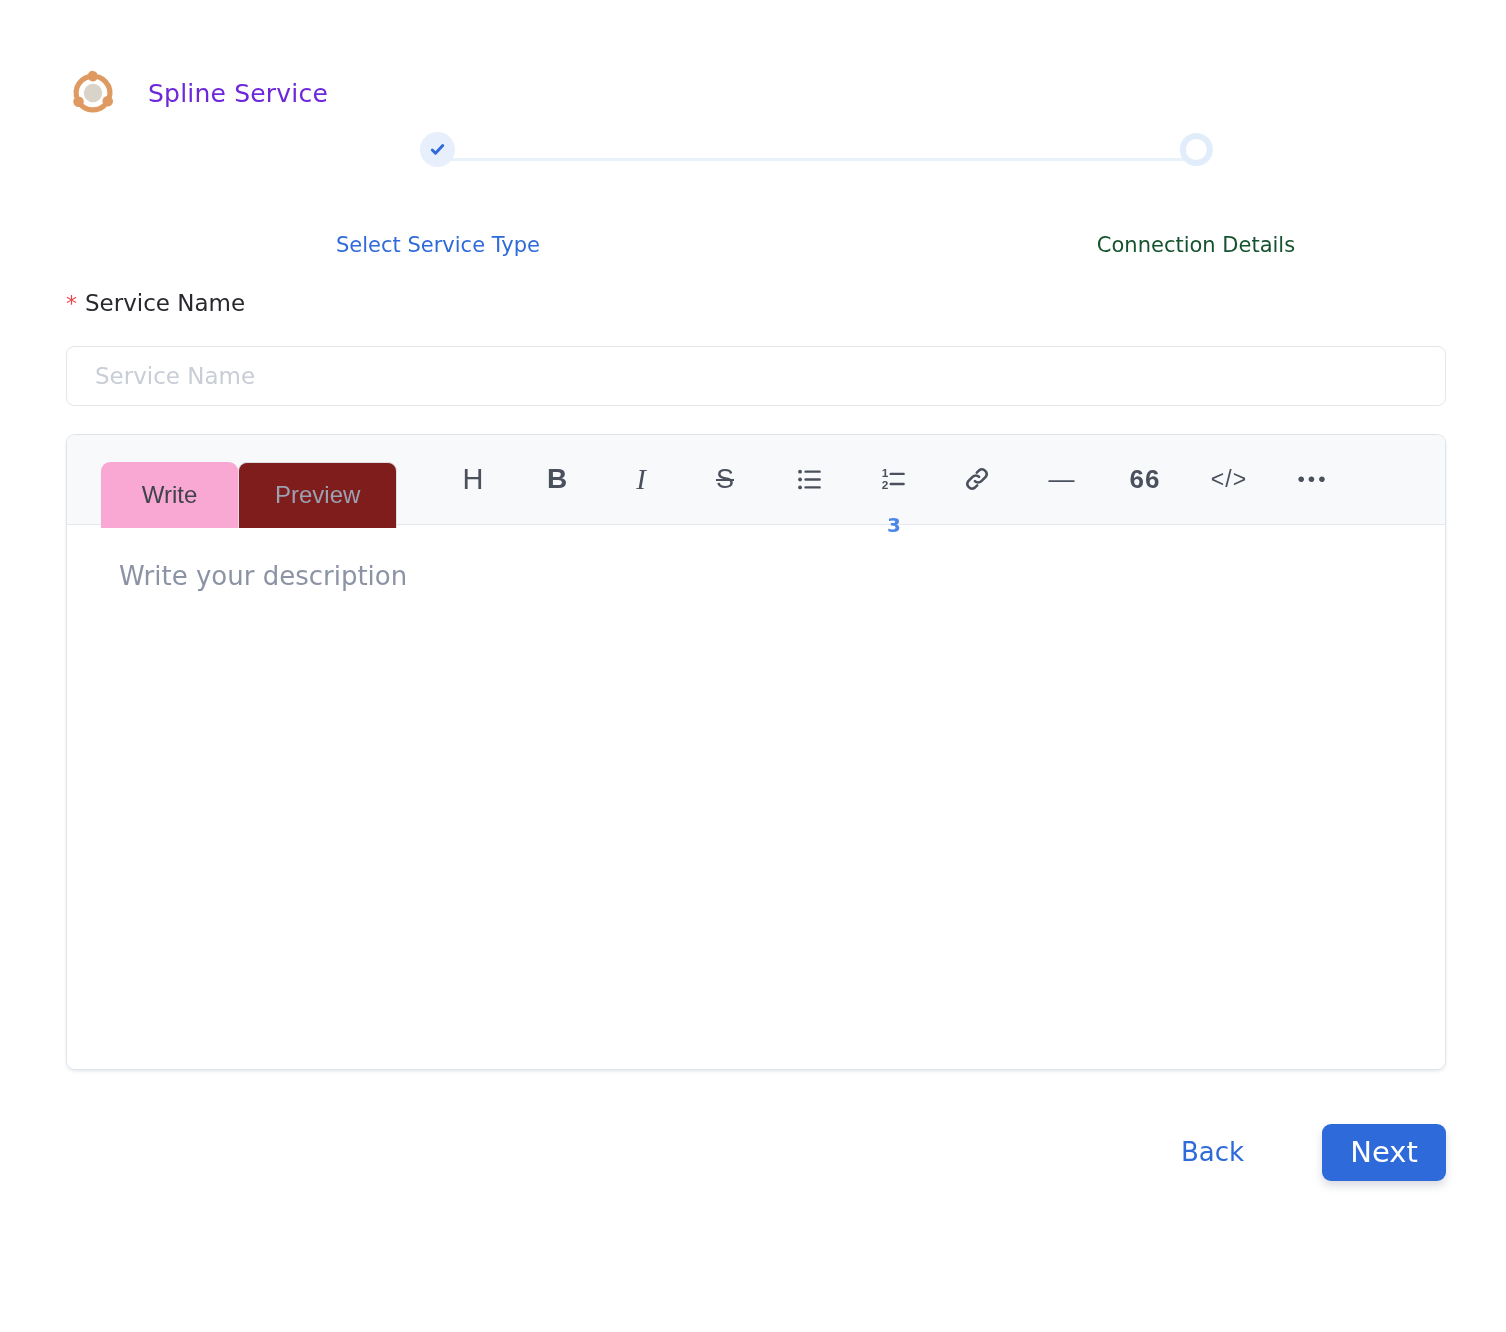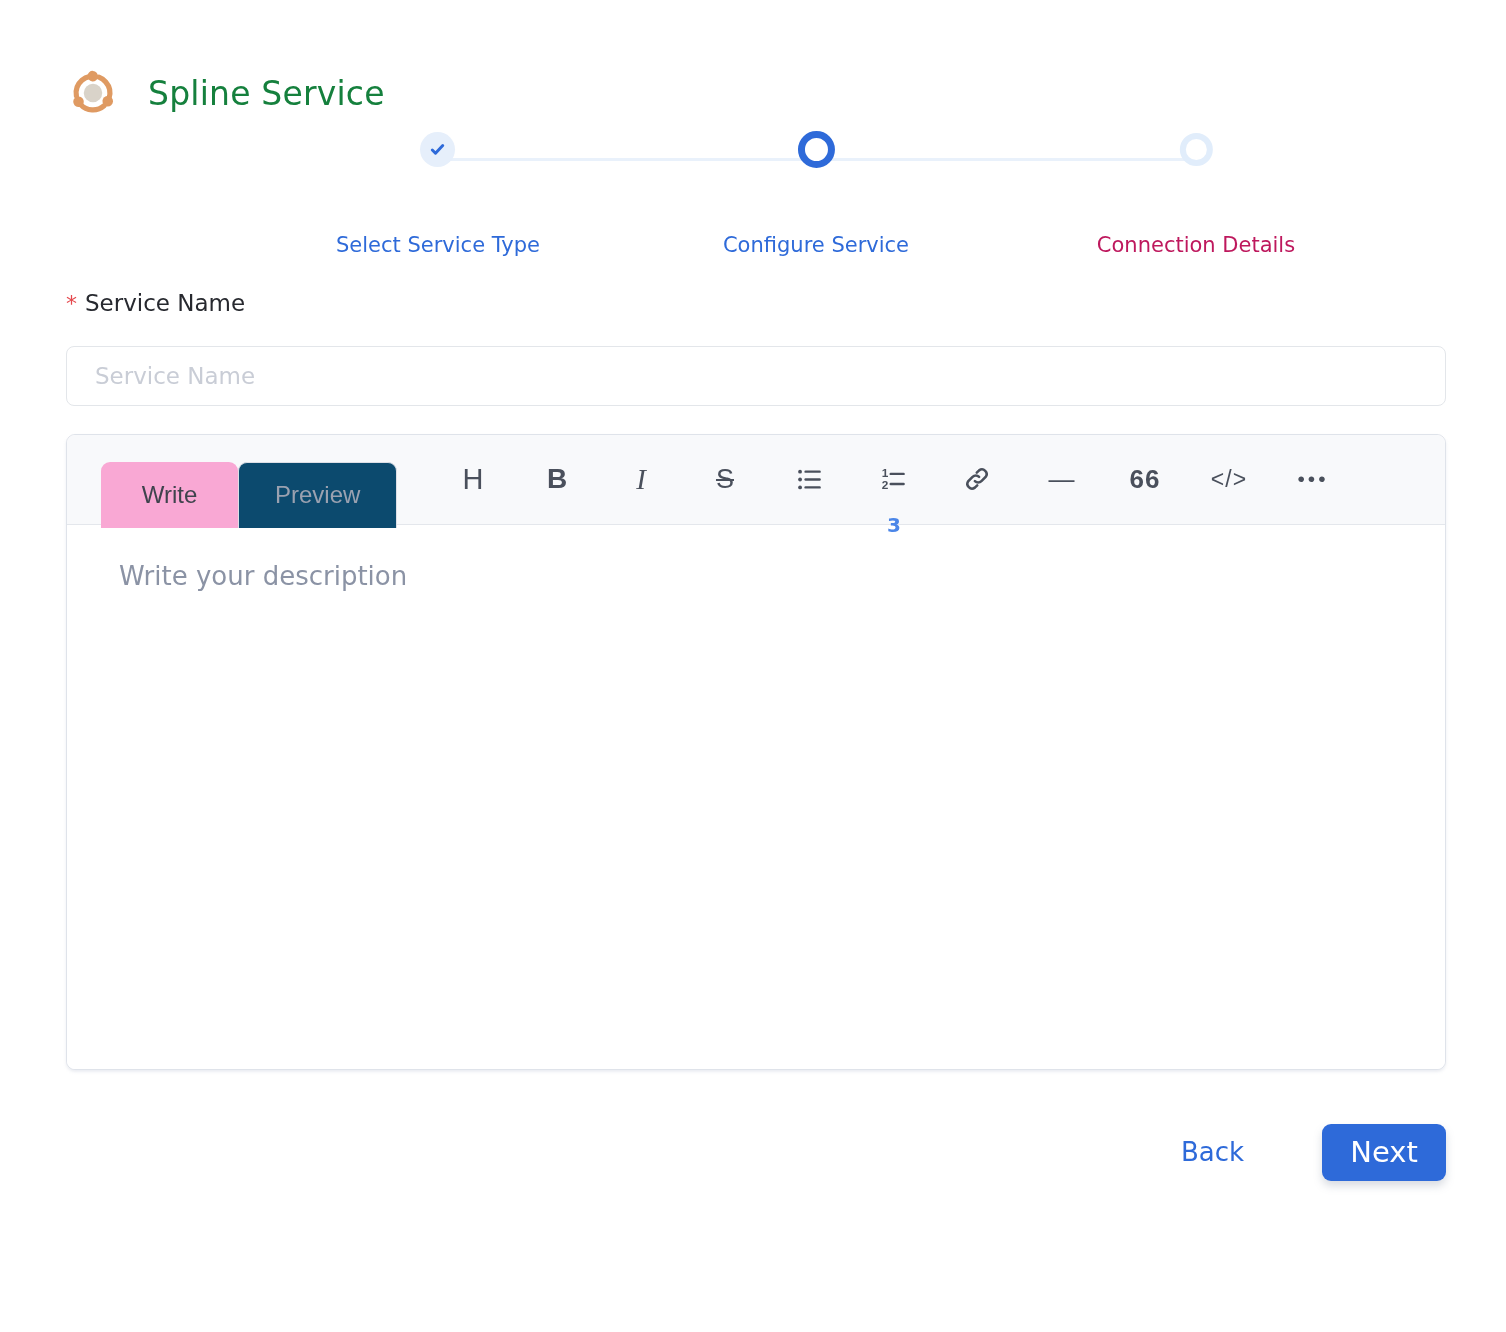--- a/index.html
+++ b/index.html
@@ -9,21 +9,21 @@
     font-family: "DejaVu Sans", "Liberation Sans", sans-serif;
     color: #26282e;
     overflow: hidden;
   }
   .page { position: relative; width: 1506px; height: 1332px; }
   .content { width: 1380px; margin-left: 66px; }
 
   
   .app-header { display: flex; align-items: center; gap: 28px; padding-top: 66px; }
   .logo { width: 54px; height: 54px; flex: 0 0 auto; }
-  .page-title { font-size: 33px; font-weight: 500; color: #15803d; letter-spacing: 0.2px; }
+  .page-title { font-size: 25px; font-weight: 500; color: #6d28d9; letter-spacing: 0.2px; }
 
   
   .stepper { position: relative; height: 110px; margin-top: 10px; }
   .stepper-line {
     position: absolute; left: 372px; top: 28px; width: 756px; height: 3px;
     background: #e9f1fb; border-radius: 2px;
   }
   .step { position: absolute; top: 0; transform: translateX(-50%); display: flex; flex-direction: column; cursor: pointer; gap: 37px; }
   .step-icon-wrap { height: 38px; display: flex; align-items: center; justify-content: center; }
   .step-1 { left: 372px; }
@@ -36,21 +36,21 @@
   .ring-active {
     width: 37px; height: 37px; border-radius: 50%;
     border: 7px solid #2e6ad9; background: #ffffff;
   }
   .ring-upcoming {
     width: 33px; height: 33px; border-radius: 50%;
     border: 6px solid #e1edfb; background: #ffffff;
   }
   .step-label { margin-top: 28px; font-size: 21px; white-space: nowrap; }
   .step-label.done-or-active { color: #2e6ad9; }
-  .step-label.upcoming { color: #be185d; }
+  .step-label.upcoming { color: #14532d; }
 
   
   .field-label { display: flex; align-items: flex-start; gap: 8px; font-size: 23px; font-weight: 500; color: #27292f; }
   .service-name-label { margin-top: 50px; }
   .required-mark { color: #e5484d; font-size: 22px; line-height: 1.3; }
   .text-input {
     margin-top: 27px; width: 1380px; height: 60px;
     border: 1px solid #e3e6ea; border-radius: 8px;
     padding: 0 28px; font-size: 23px; font-family: inherit; color: #3a3f4a;
     outline: none; background: #ffffff;
@@ -71,21 +71,21 @@
     background: #f8f9fb; border-bottom: 1px solid #e4e7ec;
     border-radius: 8px 8px 0 0;
   }
   .tabs { position: absolute; left: 34px; top: 27px; display: flex; z-index: 2; }
   .tab {
     height: 66px; padding: 0 36px; display: flex; align-items: center; justify-content: center;
     font-family: "Liberation Sans", sans-serif; font-size: 24px;
     border-radius: 9px 9px 0 0; cursor: pointer; min-width: 137px;
   }
   .tab-active { background: #f9a8d4; color: #3f434d; font-weight: 500; }
-  .tab-inactive { background: #0c4a6e; color: #9aa1b0; border: 1px solid #dddfe6; border-bottom: none; }
+  .tab-inactive { background: #7f1d1d; color: #9aa1b0; border: 1px solid #dddfe6; border-bottom: none; }
   .toolbar {
     position: absolute; left: 382px; top: 0; height: 100%;
     display: flex; align-items: center; gap: 36px;
   }
   .tb-btn {
     width: 48px; height: 48px; display: flex; align-items: center; justify-content: center;
     background: none; border: none; cursor: pointer;
     color: #4a505c; font-family: "Liberation Sans", sans-serif; font-size: 27px;
   }
   .tb-heading { font-weight: 400; font-size: 29px; }
@@ -153,26 +153,20 @@
         <div class="step-icon-wrap">
           <div class="check-circle">
             <svg viewBox="0 0 20 20" width="19" height="19">
               <path d="M4.5 10.5l3.4 3.4 7.6-8" fill="none" stroke="#2e6ad9" stroke-width="3.1" stroke-linecap="round" stroke-linejoin="round"></path>
             </svg>
           </div>
         </div>
         <div class="step-label done-or-active">Select Service Type</div>
       </div>
 
-      <div class="step step-2">
-        <div class="step-icon-wrap">
-          <div class="ring-active"></div>
-        </div>
-        <div class="step-label done-or-active">Configure Service</div>
-      </div>
 
       <div class="step step-3">
         <div class="step-icon-wrap">
           <div class="ring-upcoming"></div>
         </div>
         <div class="step-label upcoming">Connection Details</div>
       </div>
     </div>
 
     

